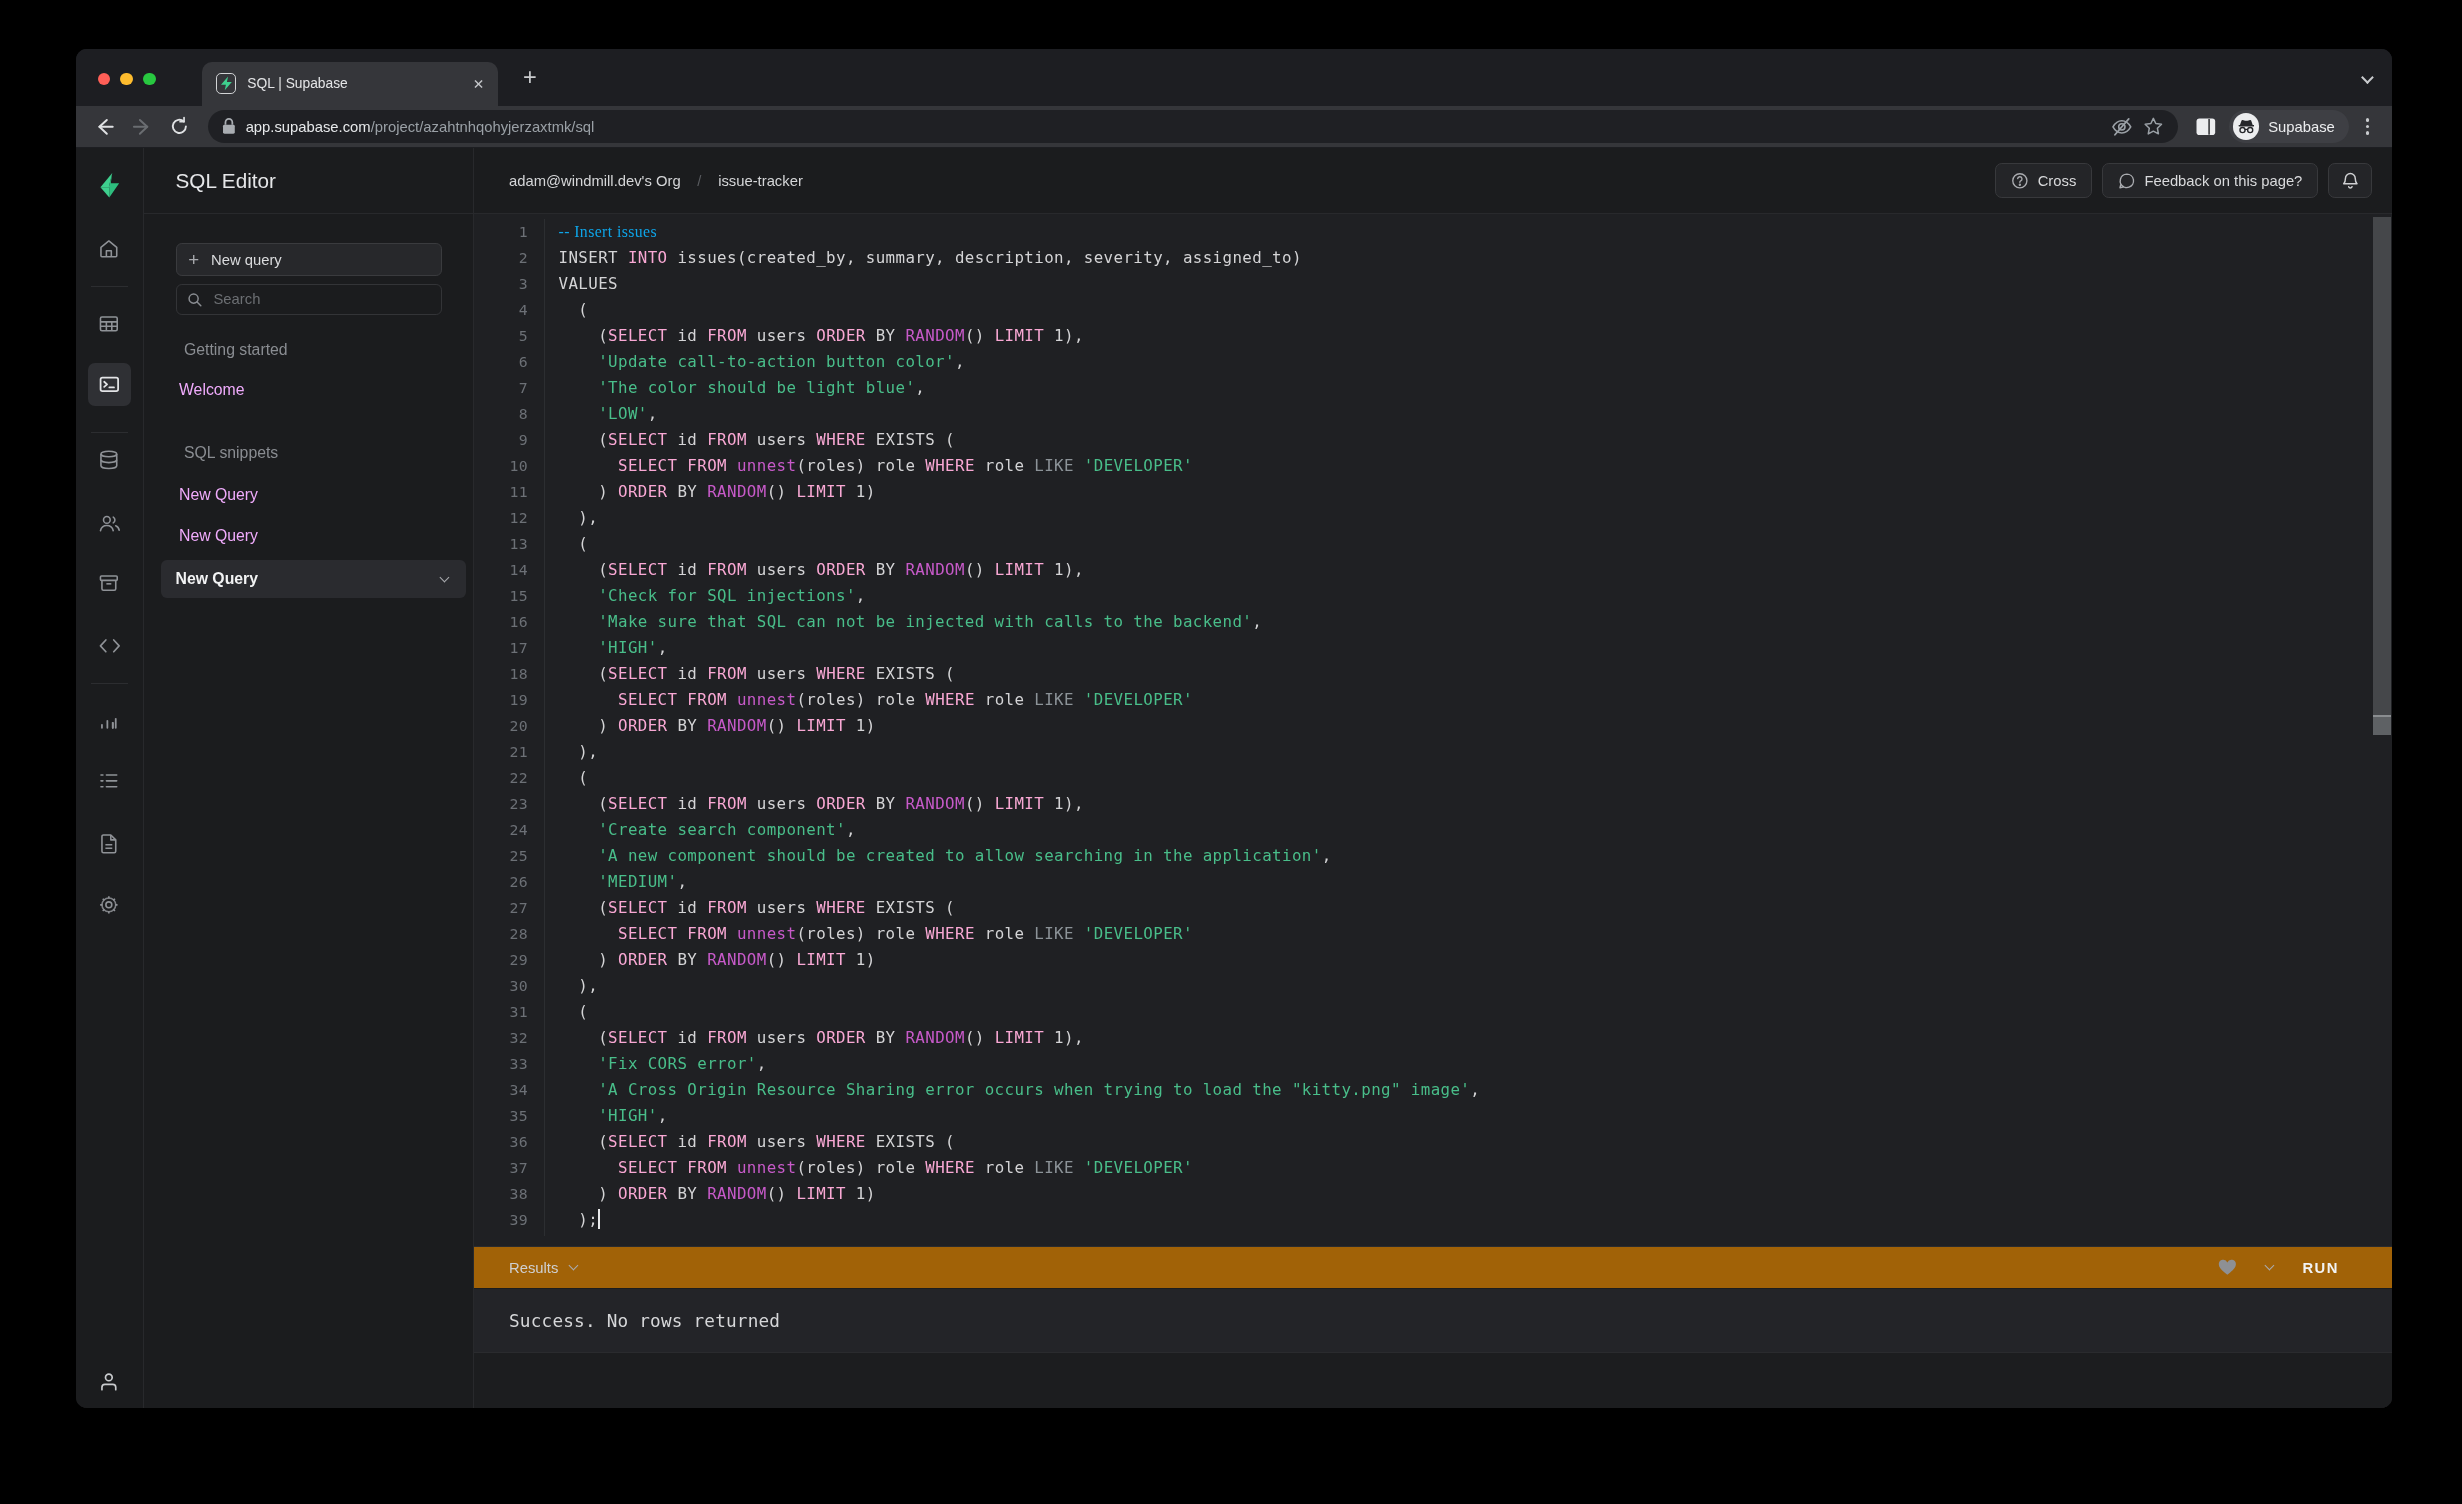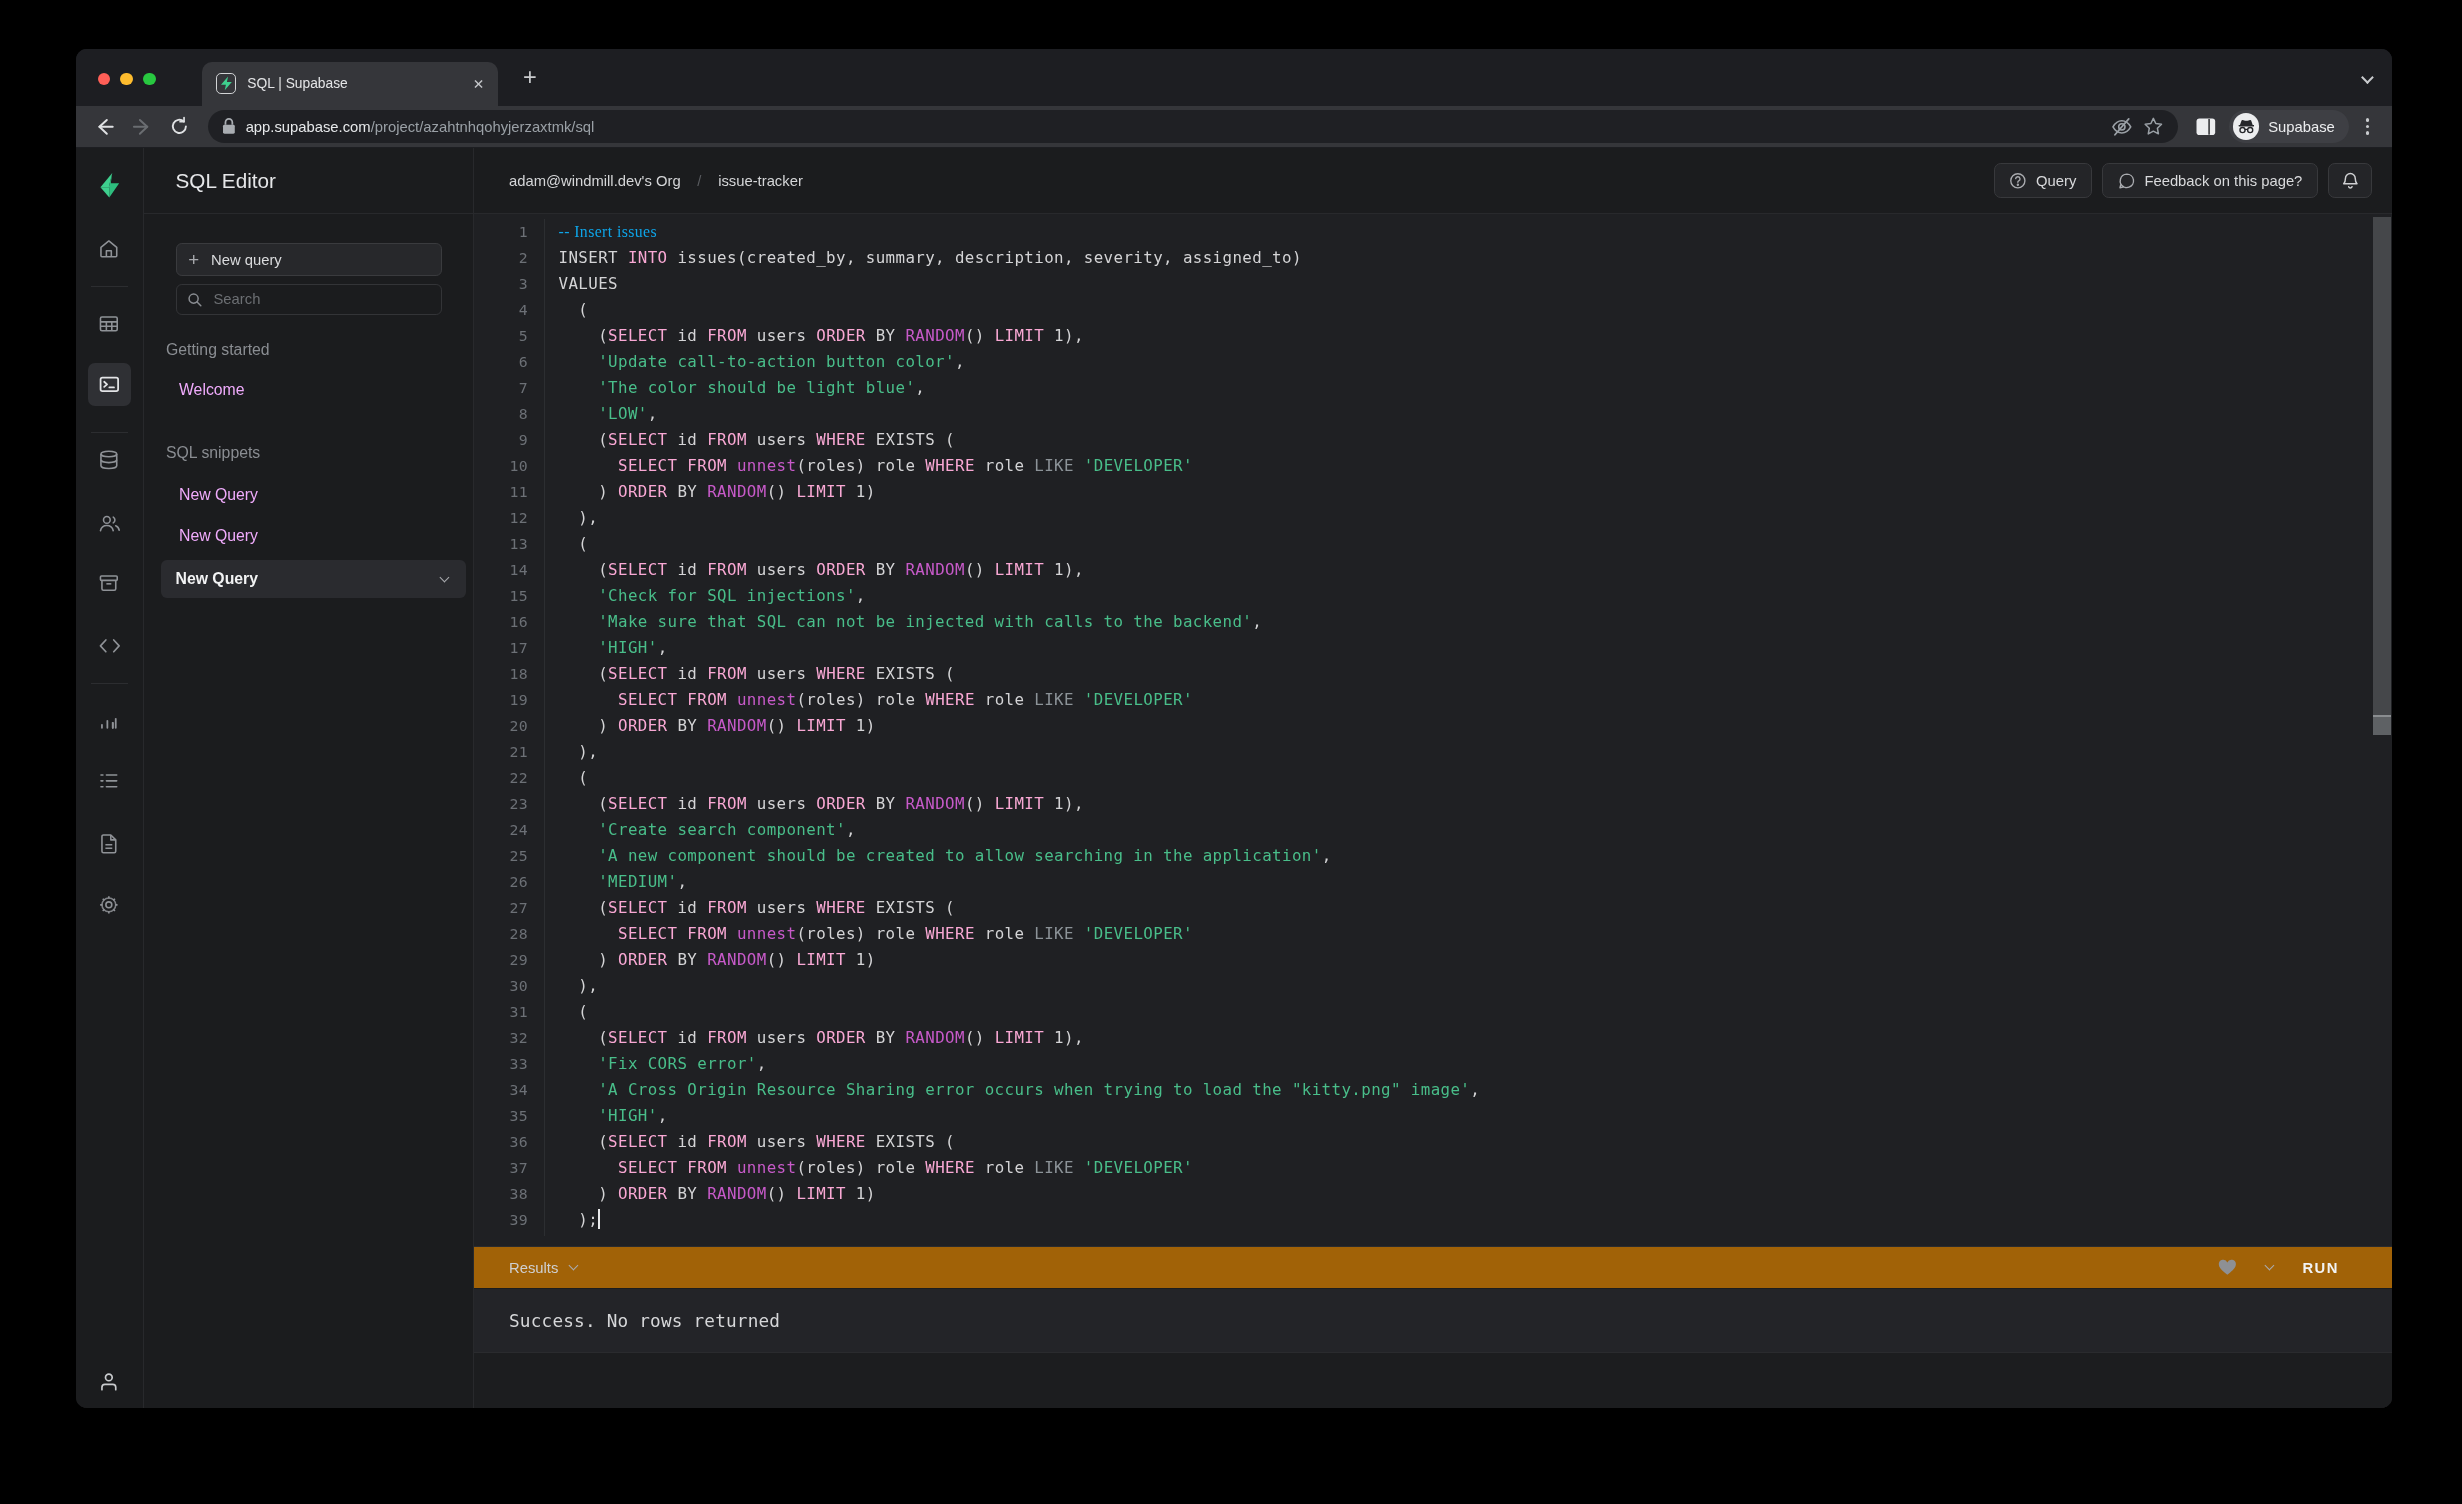--- a/index.html
+++ b/index.html
@@ -56,21 +56,21 @@
   .sb-title { color:#E6E7E9; font-size:20.7px; }
   .btn-newquery { position:absolute; left:31.5px; top:95px; width:266px; height:33px; background:#27282B;
                   border:1px solid #3A3B3E; border-radius:5.9px; display:flex; align-items:center;
                   gap:11.8px; padding:0 11.8px; color:#DADBDD; font-size:14.8px; }
   .plus-g { color:#A7A9AD; font-size:18.7px; font-weight:300; }
   .search { position:absolute; left:31.5px; top:136px; width:266px; height:30.5px; background:transparent;
             border:1px solid #333437; border-radius:5.9px; color:#5eead4; font-size:14.8px;
             padding:0 9.9px 0 37px; outline:none; font-family:"Liberation Sans",sans-serif; }
   .search::placeholder { color:#6C6F73; }
   .search-ic { position:absolute; left:43px; top:144px; }
-  .sb-label { position:absolute; left:22px; color:#8A8D92; font-size:15.8px;text-align:center; }
+  .sb-label { position:absolute; left:40px; color:#8A8D92; font-size:15.8px;text-align:center; }
   .sb-item  { position:absolute; left:35px; color:#f0abfc; font-size:15.8px; }
   .sb-active { position:absolute; left:16.7px; top:412px; width:305px; height:38px; background:#2A2B2F;
                border-radius:5.9px; display:flex; align-items:center; padding:0 17.7px 0 14.8px; }
   .sb-active span.t { color:#F2F3F4; font-size:15.8px; font-weight:700; flex:1; }
 
   .main { position:absolute; left:398px; top:0; right:0; bottom:0; }
   .m-head { position:absolute; left:0; top:0; right:0; height:66px; border-bottom:1px solid #28292C;
             display:flex; align-items:center; padding:0 19.7px 0 35px; }
   .crumbs { display:flex; align-items:center; gap:16.7px; font-size:14.8px; color:#D5D6D8; flex:1; }
   .crumb-sep { color:#5A5C60; }
@@ -338,21 +338,21 @@
             <span class="crumb-sep">/</span>
             <span>issue-tracker</span>
           </div>
           <div class="hbtns">
             <div class="hbtn">
               <svg width="17.7" height="17.7" viewBox="0 0 18 18" fill="none" stroke="#A9ABAF" stroke-width="1.4">
                   <circle cx="9" cy="9" r="7.2"></circle>
                   <path d="M6.8 6.8 a2.2 2.2 0 1 1 3.1 2.2 c-0.7 0.35 -0.9 0.7 -0.9 1.5" stroke-linecap="round"></path>
                   <circle cx="9" cy="13" r="0.5" fill="#A9ABAF"></circle>
                 </svg>
-              <span>Query</span>
+              <span>Cross</span>
             </div>
             <div class="hbtn">
               <svg width="17.7" height="17.7" viewBox="0 0 18 18" fill="none" stroke="#A9ABAF" stroke-width="1.4">
                   <path d="M9 2.2 a6.8 6.8 0 1 1 -6 10 L2 16 l3.9 -1 A6.8 6.8 0 0 1 9 2.2 Z" stroke-linejoin="round"></path>
                 </svg>
               <span>Feedback on this page?</span>
             </div>
             <div class="hbtn" style="padding:0 11.8px">
               <svg width="18.7" height="19.7" viewBox="0 0 19 20" fill="none" stroke="#CFD0D2" stroke-width="1.5" stroke-linecap="round" stroke-linejoin="round">
                   <path d="M9.5 2.5 a5 5 0 0 1 5 5 c0 3.5 1 4.5 1.8 5.5 H2.7 c0.8-1 1.8-2 1.8-5.5 a5 5 0 0 1 5-5 Z"></path>

